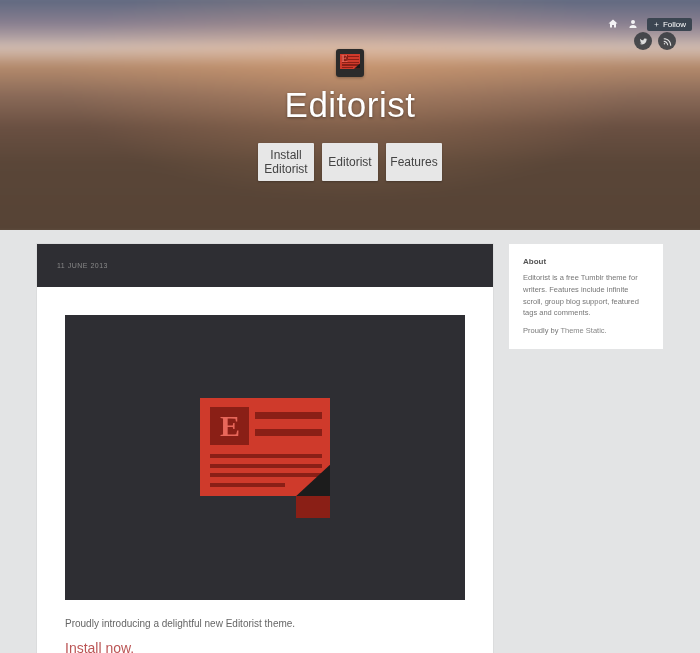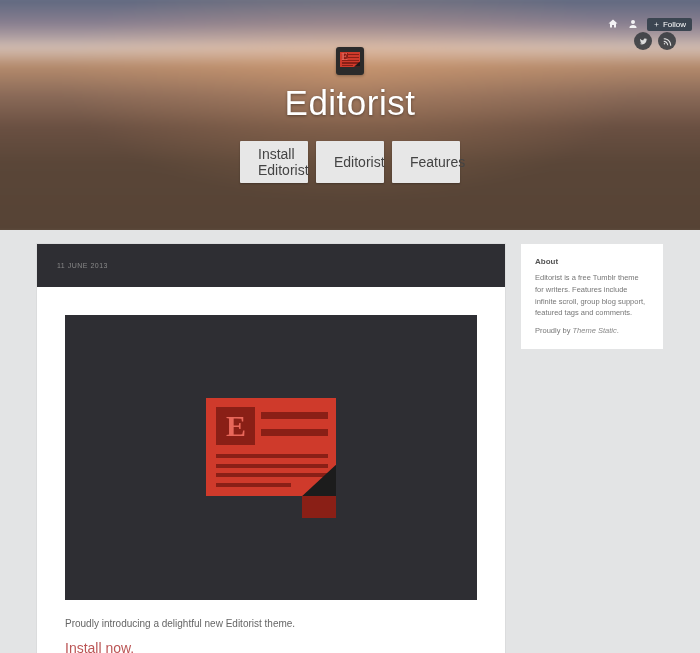--- a/index.html
+++ b/index.html
@@ -21,36 +21,36 @@
 .hero-bg::after { content:""; position:absolute; inset:0; background: radial-gradient(ellipse at 50% 35%, rgba(255,180,120,.25), transparent 55%); }
 .hero-inner { position: relative; z-index: 2; text-align: center; }
 .social-row { position: absolute; top: 32px; right: 24px; display: flex; gap: 6px; z-index: 5; }
 .soc { width: 18px; height: 18px; border-radius: 50%; background: rgba(50,55,60,.85); display: flex; align-items: center; justify-content: center; cursor: pointer; }
 .soc svg { width: 9px; height: 9px; fill: #dcdcdc; }
 
 .avatar { width: 28px; height: 28px; margin: 0 auto 8px; background: #2b2b2b; border-radius: 3px; display:flex; align-items:center; justify-content:center; box-shadow: 0 1px 3px rgba(0,0,0,.3); }
 .avatar .news { width: 20px; height: 18px; }
 .title { color: white; font-size: 35px; font-weight: 300; letter-spacing: .5px; margin-bottom: 18px; text-shadow: 0 1px 3px rgba(0,0,0,.4); }
 .nav-btns { display: flex; gap: 8px; justify-content: center; }
-.nav-btn { background: #e7e7e7; border: none; padding: 5px 18px; font-size: 14px; color: #444; width: 68px; cursor: pointer; border-radius: 1px; box-shadow: 0 1px 2px rgba(0,0,0,.25); }
+.nav-btn { background: #e7e7e7; border: none; padding: 5px 0; font-size: 12px; color: #444; width: 56px; cursor: pointer; border-radius: 1px; box-shadow: 0 1px 2px rgba(0,0,0,.25); }
 
 
 .content { max-width: 626px; margin: 0 auto; display: flex; gap: 16px; padding: 14px 0 20px; align-items: flex-start; }
 .main { flex: 1; background: #fff; box-shadow: 0 0 0 1px rgba(0,0,0,.03); }
 .date-bar { background: #2E2E33; color: #888; font-size: 7px; padding: 18px 20px; letter-spacing: .5px; }
 .post-body { padding: 28px 28px 18px; }
 .post-image { background: #2e2e33; width: 100%; height: 285px; display: flex; align-items: center; justify-content: center; }
 .news-big { width: 130px; height: 120px; }
 .caption { font-size: 10px; color: #666; margin-top: 16px; line-height: 1.6; }
 .install-link { font-size: 14px; color: #b55; margin-top: 8px; cursor: pointer; }
 
-.sidebar { width: 142px; display: flex; flex-direction: column; gap: 24px; }
+.sidebar { width: 154px; display: flex; flex-direction: column; gap: 24px; }
 .widget { background: #fff; padding: 12px 14px; font-size: 7.5px; color: #777; line-height: 1.55; }
 .widget h4 { font-size: 8px; color: #555; font-weight: 600; margin-bottom: 4px; }
-.widget .link { color: #888; font-style: italic; }
+.widget .link { color: #888; }
 .search-row { display: flex; margin-top: 6px; }
 .search-row input { flex: 1; background: #5a5a5f; border: none; height: 14px; font-size: 7px; color: #eee; padding: 0 4px; }
 .search-row .go { width: 14px; height: 14px; background: #6e6e72; display:flex; align-items:center; justify-content:center; cursor:pointer; }
 .search-row .go svg { width:7px; height:7px; fill:#c8c8c8; }
 .theme-by { font-size: 7.5px; color: #888; }
 
 
 .news { position: relative; }
 .news .sheet { position:absolute; left:0; right:0; top:0; height:82%; background:#cf3a2b; }
 .news .letter { position:absolute; left:8%; top:8%; width:30%; height:32%; background:#8a1f16; display:flex; align-items:center; justify-content:center; color:#e8675a; font-family: Georgia, serif; font-weight:bold; }

